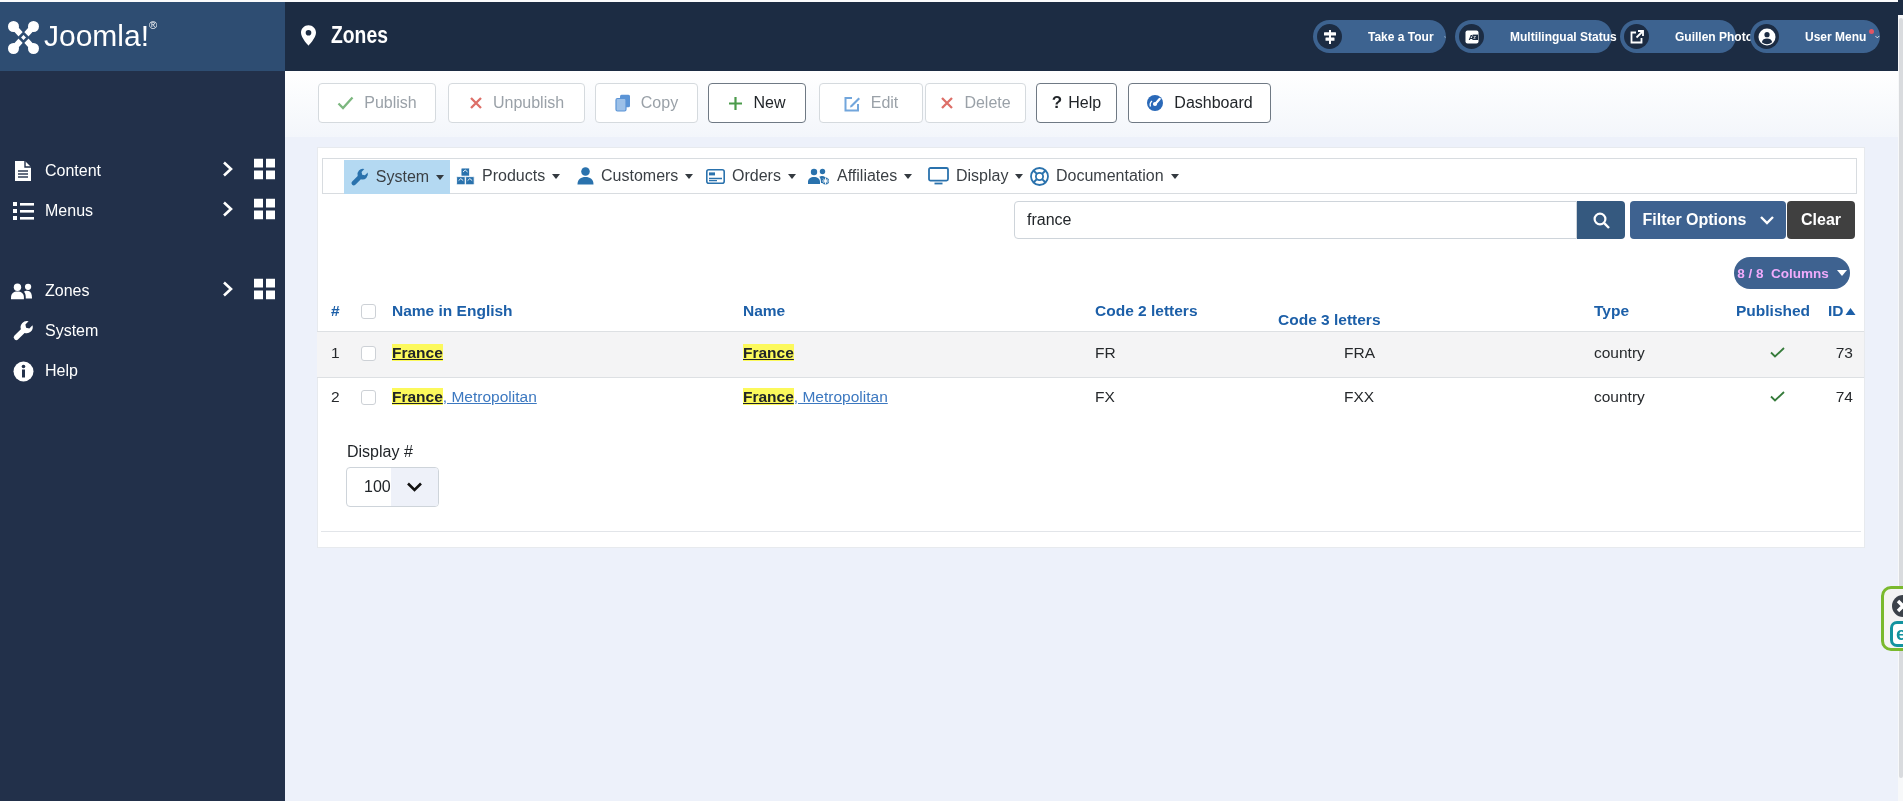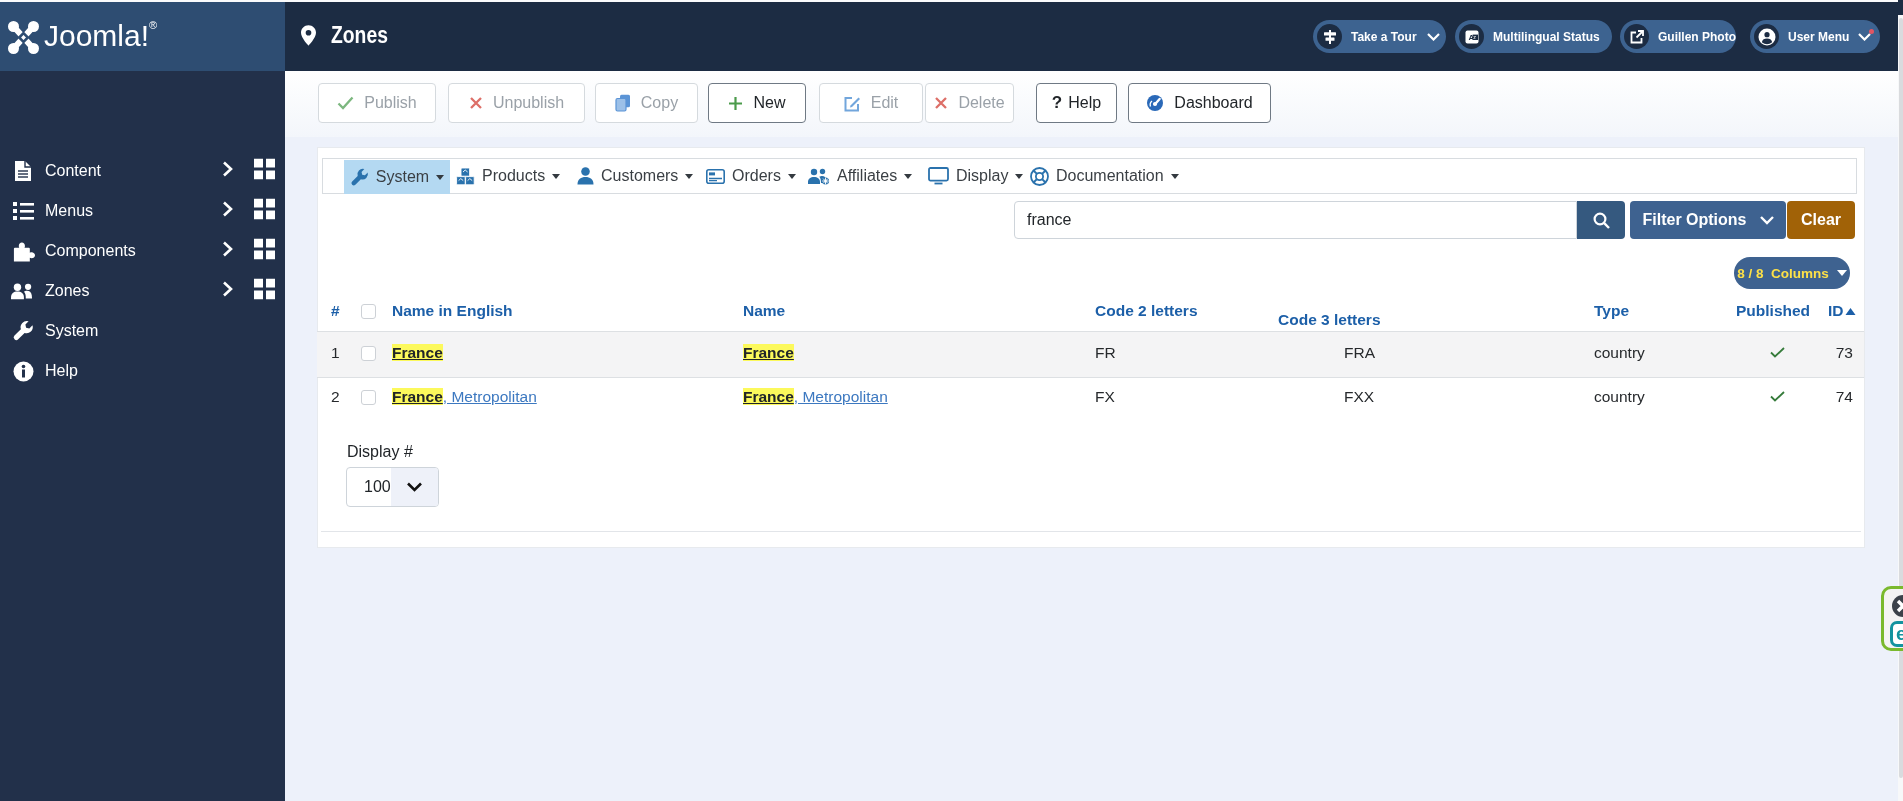--- a/index.html
+++ b/index.html
@@ -11,21 +11,21 @@
   #logobar{left:0;top:0;width:285px;height:71px;background:#2e4d72;}
   .sbitem{left:0;width:285px;height:40px;color:#fff;font-size:16px;}
   .sbitem .txt{position:absolute;left:45px;top:50%;transform:translateY(-50%);}
   .sbicon{position:absolute;left:11px;top:50%;transform:translateY(-50%);width:24px;height:24px;display:flex;align-items:center;justify-content:center;}
   .sbchev{position:absolute;left:222px;top:50%;transform:translateY(-50%);}
   .sbgrid{position:absolute;left:254px;top:50%;transform:translateY(-50%);}
   
   #header{left:285px;top:0;width:1618px;height:71px;background:#1c2c43;}
   .pill{position:absolute;top:20px;height:33px;background:#3d6390;border-radius:17px;color:#fff;display:flex;align-items:center;}
   .pillicon{width:25px;height:25px;border-radius:50%;background:#1c2c43;margin-left:4px;display:flex;align-items:center;justify-content:center;flex:none;}
-  .pilltxt{font-size:12px;font-weight:bold;margin-left:9px;white-space:nowrap;}
+  .pilltxt{font-size:12px;font-weight:bold;margin-left:26px;white-space:nowrap;}
   
   #toolbar{left:285px;top:71px;width:1618px;height:66px;background:linear-gradient(#ffffff,#f3f6fb);}
   .tbtn{position:absolute;top:83px;height:40px;border-radius:4px;border:1px solid #d5dade;background:#fff;display:flex;align-items:center;justify-content:center;font-size:16px;color:#9aa1a8;box-sizing:border-box;white-space:nowrap;}
   .tbtn.on{border-color:#6f7984;color:#212529;}
   .tbtn .ic{margin-right:10px;display:flex;}
   
   #panel{left:317px;top:147px;width:1548px;height:401px;background:#fff;border:1px solid #e7eaee;box-sizing:border-box;}
   #menubar{left:322px;top:158px;width:1535px;height:36px;background:#fff;border:1px solid #d8dce0;box-sizing:border-box;}
   .mitem{position:absolute;top:0;height:34px;display:flex;align-items:center;font-size:16px;color:#3a3f44;}
   .mitem .mic{margin-right:7px;display:flex;}
@@ -103,39 +103,20 @@
         </svg></span>
     <span class="sbgrid"><svg width="21" height="21" viewBox="0 0 21 21">
           <g fill="#fff">
             <rect x="0" y="0" width="9" height="9"></rect>
             <rect x="12" y="0" width="9" height="9"></rect>
             <rect x="0" y="12" width="9" height="9"></rect>
             <rect x="12" y="12" width="9" height="9"></rect>
           </g>
         </svg></span>
   </div>
-  <div class="abs sbitem" style="top:231px;">
-    <span class="sbicon">
-        <svg width="23" height="23" viewBox="0 0 24 24">
-          <path d="M2 9 C2 8.4 2.4 8 3 8 H7.6 C6.2 5.6 7.9 2.6 10.3 2.6 C12.7 2.6 14.4 5.6 13 8 H17.6 C18.2 8 18.6 8.4 18.6 9 V13.2 C21 11.8 24 13.5 24 15.9 C24 18.3 21 20 18.6 18.6 V22.4 H2 Z" fill="#fff"></path>
-        </svg>
-      </span>
-    <span class="txt">Components</span>
-    <span class="sbchev"><svg width="11" height="16" viewBox="0 0 11 16">
-          <path d="M2 1.5 L9 8 L2 14.5" fill="none" stroke="#fff" stroke-width="2.6"></path>
-        </svg></span>
-    <span class="sbgrid"><svg width="21" height="21" viewBox="0 0 21 21">
-          <g fill="#fff">
-            <rect x="0" y="0" width="9" height="9"></rect>
-            <rect x="12" y="0" width="9" height="9"></rect>
-            <rect x="0" y="12" width="9" height="9"></rect>
-            <rect x="12" y="12" width="9" height="9"></rect>
-          </g>
-        </svg></span>
-  </div>
   <div class="abs sbitem" style="top:271px;">
     <span class="sbicon">
         <svg width="26" height="18" viewBox="0 0 26 18">
           <g fill="#fff">
             <circle cx="7" cy="5" r="4"></circle>
             <path d="M0 16 C0 11.5 3 9.5 7 9.5 C11 9.5 14 11.5 14 16 V18 H0 Z"></path>
             <circle cx="18.5" cy="4.5" r="3.4"></circle>
             <path d="M15.5 9 C19 8.2 22 9.8 22.5 13.5 L22.8 17 H16 C16 13.5 15.8 11.5 14 9.8 Z"></path>
           </g>
         </svg>
@@ -244,21 +225,21 @@
         <svg width="15" height="15" viewBox="0 0 15 15">
           <path d="M7.5 1 V14 M1 7.5 H14" stroke="#4b9b4b" stroke-width="2.2"></path>
         </svg>
       </span>New</div>
   <div class="abs tbtn" style="left:819px;width:104px;"><span class="ic">
         <svg width="17" height="17" viewBox="0 0 17 17">
           <path d="M14 9 V15.5 H1.5 V3 H8" fill="none" stroke="#72a6dc" stroke-width="2"></path>
           <path d="M6.5 10.5 L14.5 2.5 L16 4 L8 12 L6 12.5 Z" fill="#72a6dc"></path>
         </svg>
       </span>Edit</div>
-  <div class="abs tbtn" style="left:925px;width:89px;"><span class="ic">
+  <div class="abs tbtn" style="left:925px;width:101px;"><span class="ic">
         <svg width="14" height="14" viewBox="0 0 14 14">
           <path d="M2 2 L12 12 M12 2 L2 12" stroke="#dd6f68" stroke-width="2.3"></path>
         </svg>
       </span>Delete</div>
   <div class="abs tbtn on" style="left:1036px;width:81px;"><span class="ic" style="margin-right:6px;font-size:17px;color:#212529;font-weight:bold;">?</span>Help</div>
   <div class="abs tbtn on" style="left:1128px;width:143px;"><span class="ic">
         <svg width="18" height="18" viewBox="0 0 18 18">
           <circle cx="9" cy="9" r="8" fill="#2a69b8"></circle>
           <path d="M9 10.2 L13.6 5" stroke="#fff" stroke-width="2.4" stroke-linecap="round"></path>
           <circle cx="9" cy="10" r="2.1" fill="#fff"></circle>
@@ -344,22 +325,22 @@
     <svg width="17" height="17" viewBox="0 0 17 17">
         <circle cx="7" cy="7" r="5.4" fill="none" stroke="#fff" stroke-width="2.2"></circle>
         <path d="M11.2 11.2 L16 16" stroke="#fff" stroke-width="2.4"></path>
       </svg>
   </div>
   <div class="abs" style="left:1630px;top:201px;width:156px;height:38px;background:#3e6290;border-radius:4px;display:flex;align-items:center;justify-content:center;color:#fff;font-size:16px;font-weight:bold;">Filter Options
     <svg style="margin-left:13px" width="14" height="9" viewBox="0 0 14 9">
         <path d="M1 1 L7 7 L13 1" fill="none" stroke="#fff" stroke-width="2.4"></path>
       </svg>
   </div>
-  <div class="abs" style="left:1787px;top:201px;width:68px;height:38px;background:#a16207;border-radius:4px;display:flex;align-items:center;justify-content:center;color:#fff;font-size:16px;font-weight:bold;">Clear</div>
-  <div class="abs" style="left:1734px;top:257px;width:116px;height:32px;background:#3e6290;border-radius:16px;display:flex;align-items:center;justify-content:center;color:#fde047;font-size:13.5px;font-weight:bold;">8 / 8&nbsp;&nbsp;Columns
+  <div class="abs" style="left:1787px;top:201px;width:68px;height:38px;background:#404040;border-radius:4px;display:flex;align-items:center;justify-content:center;color:#fff;font-size:16px;font-weight:bold;">Clear</div>
+  <div class="abs" style="left:1734px;top:257px;width:116px;height:32px;background:#3e6290;border-radius:16px;display:flex;align-items:center;justify-content:center;color:#f0abfc;font-size:13.5px;font-weight:bold;">8 / 8&nbsp;&nbsp;Columns
     <span style="margin-left:8px;width:0;height:0;border-left:5px solid transparent;border-right:5px solid transparent;border-top:6px solid #fff;"></span>
   </div>
 
   <div class="abs th" style="left:331px;top:302px;">#</div>
   <div class="abs cb" style="left:361px;top:304px;"></div>
   <div class="abs th" style="left:392px;top:302px;">Name in English</div>
   <div class="abs th" style="left:743px;top:302px;">Name</div>
   <div class="abs th" style="left:1095px;top:302px;">Code 2 letters</div>
   <div class="abs th" style="left:1278px;top:302px;margin-top:9px;">Code 3 letters</div>
   <div class="abs th" style="left:1594px;top:302px;">Type</div>

